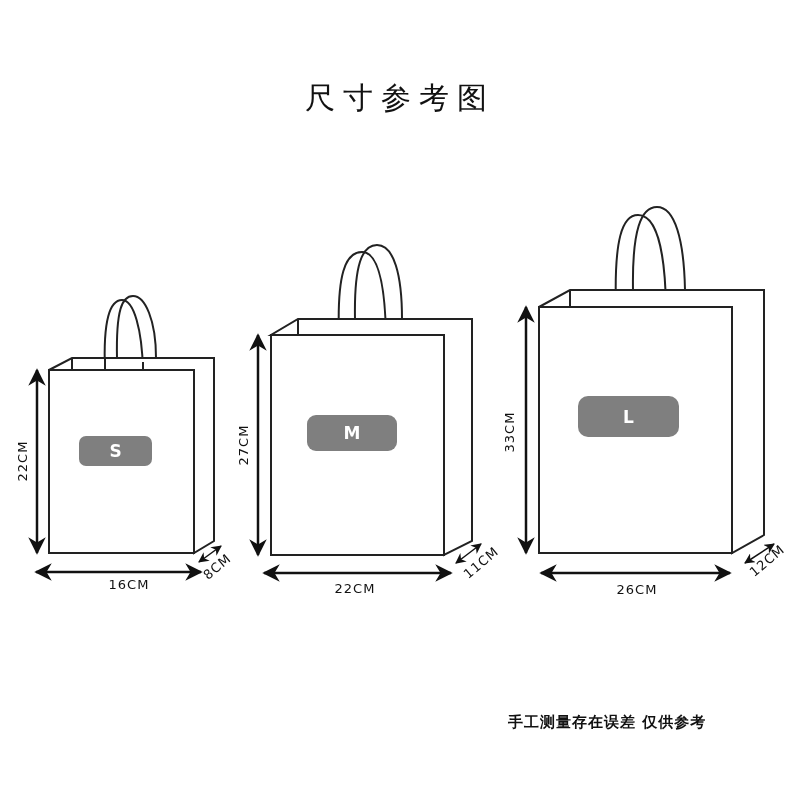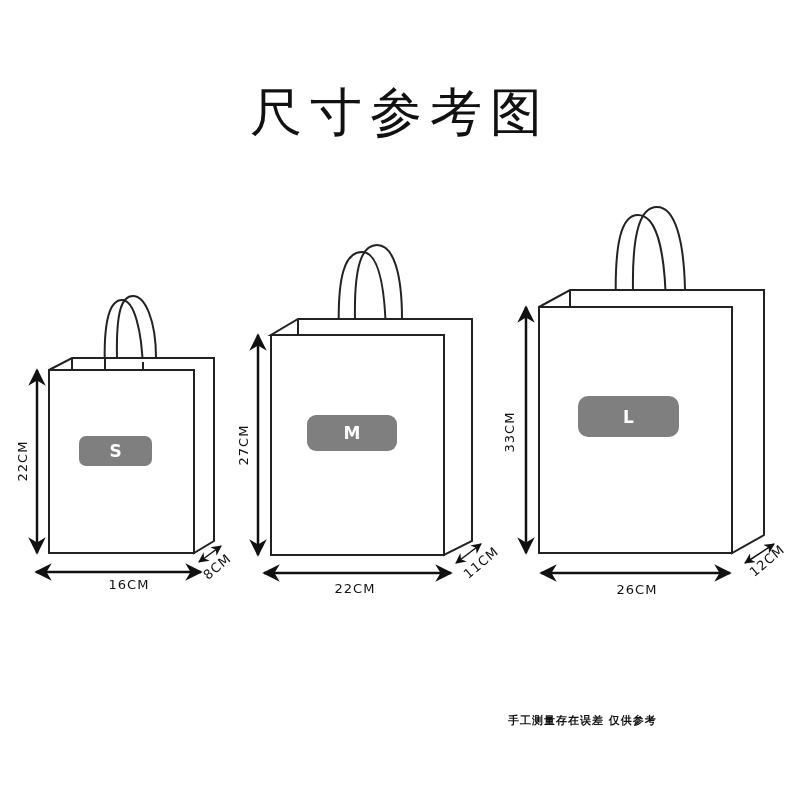--- a/index.html
+++ b/index.html
@@ -1,21 +1,21 @@
 <!DOCTYPE html>
 <html><head>
   <meta charset="utf-8">
   <style>
     html, body { margin: 0; padding: 0; background: #ffffff; }
     body { width: 800px; height: 800px; position: relative; overflow: hidden;
            font-family: "DejaVu Sans", sans-serif; color: #111; }
     .title { position: absolute; left: 0; top: 78px; width: 800px; text-align: center;
-             font-size: 52px; letter-spacing: 8px; font-weight: 500; color: #111; }
+             font-size: 30px; letter-spacing: 8px; font-weight: 500; color: #111; }
     .diagram { position: absolute; left: 0; top: 0; width: 800px; height: 800px; }
-    .note { position: absolute; left: 508px; top: 713px; font-size: 11px; color: #111;
+    .note { position: absolute; left: 508px; top: 713px; font-size: 15px; color: #111;
             letter-spacing: 1px; font-weight: bold; }
     svg text { font-family: "DejaVu Sans", sans-serif; }
     .dim { font-size: 13px; fill: #111; letter-spacing: 1px; }
     .badge-text { font-size: 17px; font-weight: bold; fill: #ffffff; }
   </style>
 </head>
 <body>
 
 <div class="title">尺寸参考图</div>
 

